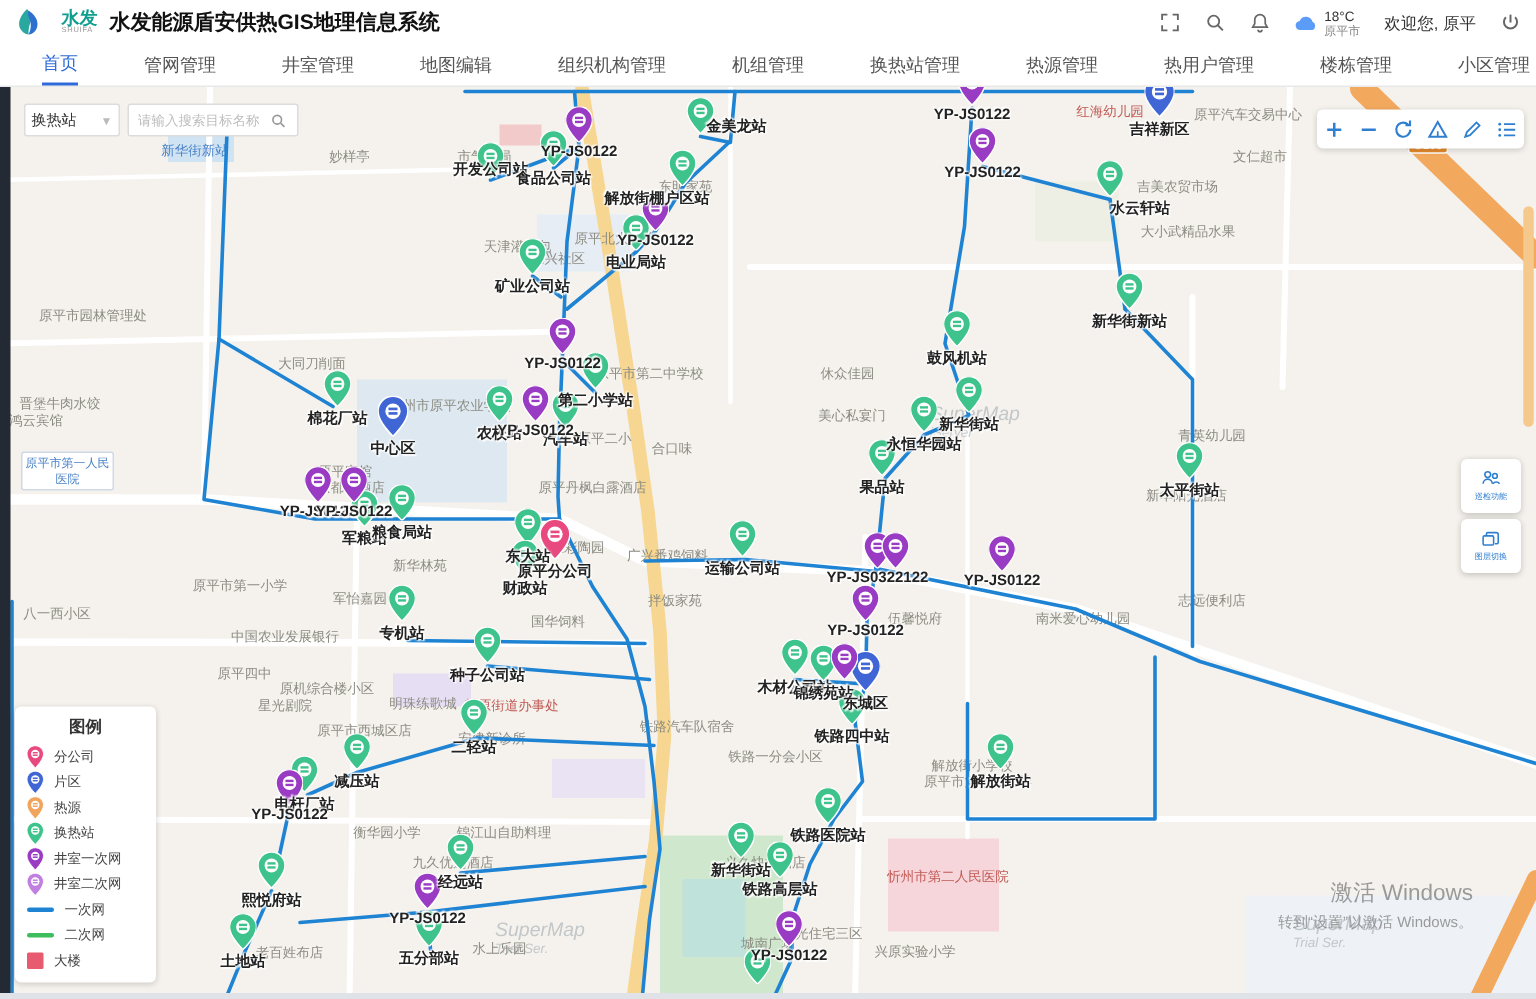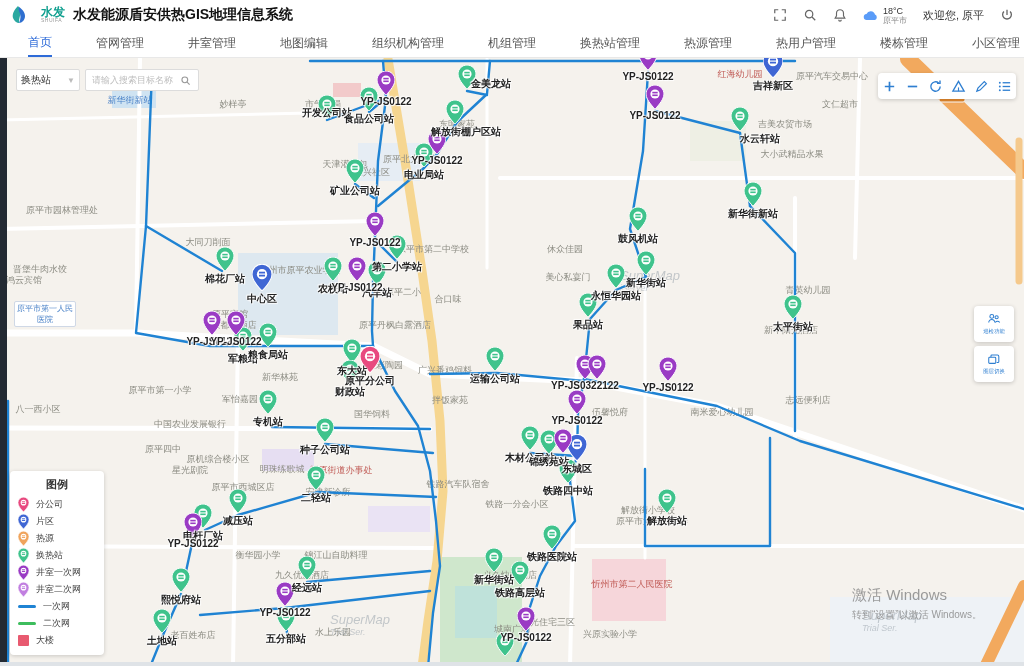--- a/index.html
+++ b/index.html
@@ -58,21 +58,21 @@
   #legend .ttl{font-size:11px;font-weight:bold;color:#333;text-align:center;margin-bottom:4px;}
   .lgrow{display:flex;align-items:center;gap:7px;height:17px;}
   .lgrow .lab{font-size:9px;color:#444;}
   .lgline{width:18px;height:3px;border-radius:2px;}
   .lgarea{width:11px;height:11px;border-radius:1px;}
   
   #leftstrip{position:absolute;left:0;top:0;width:7px;height:609px;background:#232a33;z-index:15;}
   #bottomstrip{position:absolute;left:0;top:604px;width:1024px;height:5px;background:#dfe3e7;z-index:15;}
   .smwm{position:absolute;color:#9aa4ad;opacity:.55;font-style:italic;z-index:4;line-height:12px;}
   .smwm .a{font-size:13px;} .smwm .b{font-size:9px;}
-  #winwm{position:absolute;left:852px;top:528px;color:#8b8b8b;opacity:.85;z-index:21;}
+  #winwm{position:absolute;left:852px;top:528px;color:#8b8b8b;opacity:.85;z-index:21;text-align:right;}
   #winwm .l1{font-size:15px;} #winwm .l2{font-size:10px;margin-top:3px;}
 </style>
 </head>
 <body>
 
 <div id="header">
   <svg width="17" height="20" viewBox="0 0 17 20">
     <path d="M8 1C4 5 2 9 3 13c1 3 4 5 6 5 0-5 1-8 3-12C10 4 9 2 8 1z" fill="#2aa8a0"></path>
     <path d="M9 2c3 2 6 5 6 9s-3 7-6 7c2-4 2-8 0-12-.4-1.5-.3-3 0-4z" fill="#2f6fd0"></path>
   </svg>
@@ -281,21 +281,21 @@
     <rect x="6.3" y="6.8" width="5.4" height="1.6" fill="#3fc38c"></rect>
     <rect x="6.3" y="9.5" width="5.4" height="1.6" fill="#3fc38c"></rect>
         </svg></div>
       <div class="mlabel" style="transform: none; left: 471px; top: 19px;">金美龙站</div>
       <div class="marker" style="left: 446px; top: 42px;"><svg width="18" height="24" viewBox="0 0 18 24">
     <path d="M9 0C4.03 0 0 4.03 0 9c0 6.6 9 15 9 15s9-8.4 9-15c0-4.97-4.03-9-9-9z" fill="#3fc38c" stroke="#ffffff" stroke-width="1"></path>
     <circle cx="9" cy="9" r="4.6" fill="#fff"></circle>
     <rect x="6.3" y="6.8" width="5.4" height="1.6" fill="#3fc38c"></rect>
     <rect x="6.3" y="9.5" width="5.4" height="1.6" fill="#3fc38c"></rect>
         </svg></div>
-      <div class="mlabel" style="left: 466px; top: 67px;">解放街棚户区站</div>
+      <div class="mlabel" style="left: 438px; top: 67px;">解放街棚户区站</div>
       <div class="marker" style="left: 415px; top: 85px;"><svg width="18" height="24" viewBox="0 0 18 24">
     <path d="M9 0C4.03 0 0 4.03 0 9c0 6.6 9 15 9 15s9-8.4 9-15c0-4.97-4.03-9-9-9z" fill="#3fc38c" stroke="#ffffff" stroke-width="1"></path>
     <circle cx="9" cy="9" r="4.6" fill="#fff"></circle>
     <rect x="6.3" y="6.8" width="5.4" height="1.6" fill="#3fc38c"></rect>
     <rect x="6.3" y="9.5" width="5.4" height="1.6" fill="#3fc38c"></rect>
         </svg></div>
       <div class="mlabel" style="left: 424px; top: 110px;">电业局站</div>
       <div class="marker" style="left: 346px; top: 101px;"><svg width="18" height="24" viewBox="0 0 18 24">
     <path d="M9 0C4.03 0 0 4.03 0 9c0 6.6 9 15 9 15s9-8.4 9-15c0-4.97-4.03-9-9-9z" fill="#3fc38c" stroke="#ffffff" stroke-width="1"></path>
     <circle cx="9" cy="9" r="4.6" fill="#fff"></circle>

